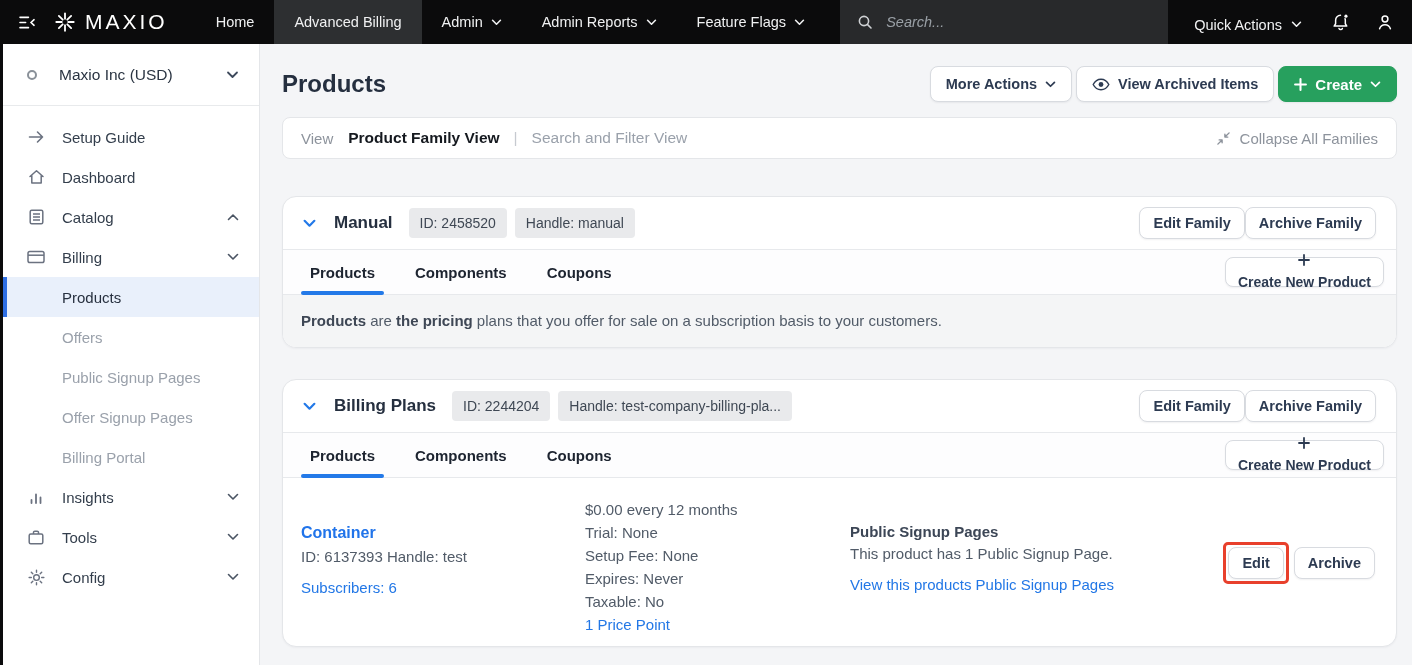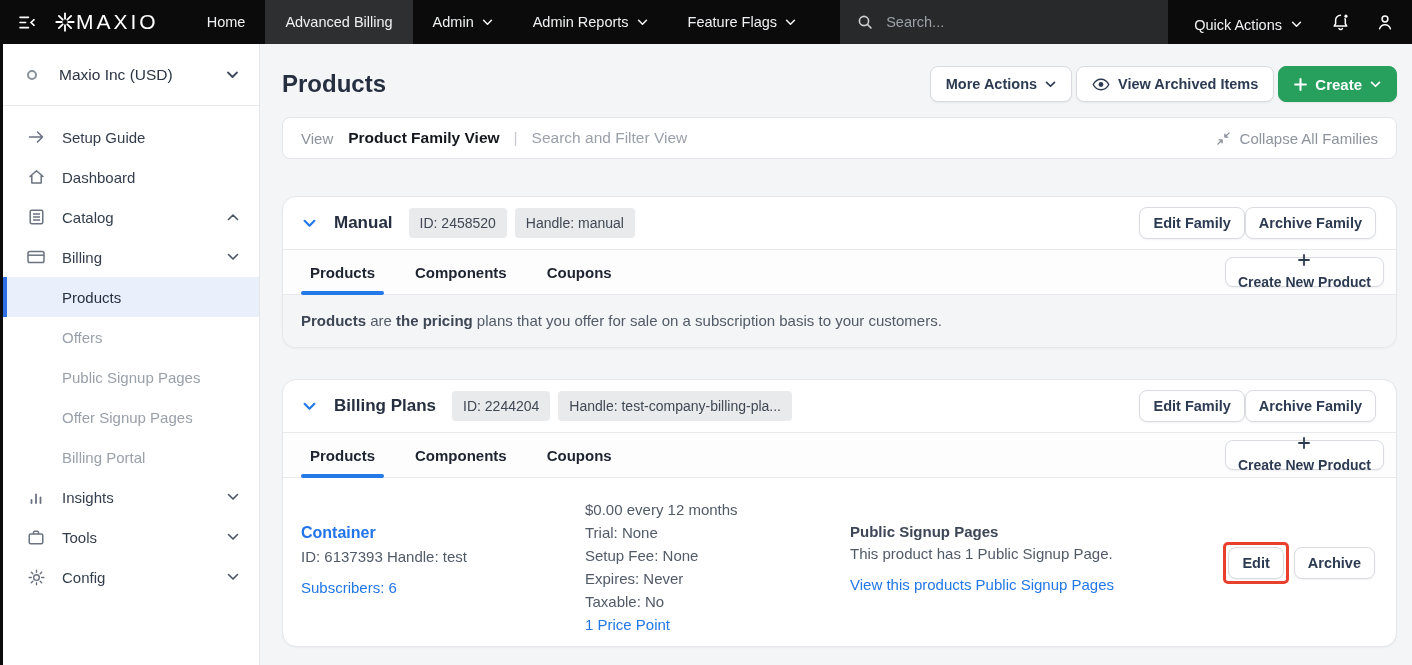--- a/index.html
+++ b/index.html
@@ -5,27 +5,27 @@
   * { box-sizing: border-box; }
   html,body { margin:0; padding:0; }
   body {
     width:1412px; height:665px; overflow:hidden;
     font-family:"Liberation Sans","DejaVu Sans",sans-serif;
     background:#f4f5f7; color:#2a3442;
   }
   
   .topbar { height:44px; background:#0b0b0c; display:flex; align-items:stretch; color:#f2f3f4; }
   .tb-collapse { width:54px; display:flex; align-items:center; justify-content:center; cursor:pointer; }
-  .brand { display:flex; align-items:center; padding-right:28px; }
+  .brand { display:flex; align-items:center; gap:9px; padding-right:28px; }
   .logo-text { font-size:21px; letter-spacing:3px; font-weight:500; color:#fff; }
   .topnav { display:flex; align-items:stretch; }
   .topnav-item { display:flex; align-items:center; gap:8px; padding:0 20px; font-size:14.5px; color:#f0f1f2; cursor:pointer; }
   .topnav-item.active { background:#2d2f31; }
   .tb-search { margin-left:auto; width:328px; background:#28292b; display:flex; align-items:center; gap:11px; padding-left:17px; }
-  .tb-search input { background:transparent; border:none; outline:none; color:#5eead4; font-size:14.5px; width:250px; font-family:inherit; }
+  .tb-search input { background:transparent; border:none; outline:none; color:#5eead4; font-size:14.5px; width:250px; font-family:inherit;font-style:italic; }
   .tb-search input::placeholder { color:#9aa0a6; }
   .tb-quick { display:flex; align-items:center; gap:9px; padding:5px 16px 0 26px; font-size:14.5px; cursor:pointer; }
   .tb-iconbtn { width:46px; display:flex; align-items:center; justify-content:center; cursor:pointer; }
   .tb-iconbtn:last-child { width:42px; margin-right:6px; }
   
   .layout { display:flex; height:621px; }
   .sidebar { width:260px; background:#fff; border-left:3px solid #0b0b0c; border-right:1px solid #e4e6e9; flex:none; }
   .org-row { height:62px; display:flex; align-items:center; padding:0 20px 0 24px; cursor:pointer; border-bottom:1px solid #e8eaec; }
   .org-circle { width:10px; height:10px; border:2px solid #8a9199; border-radius:50%; flex:none; }
   .org-label { margin-left:22px; font-size:15.5px; color:#2a3442; flex:1; }

